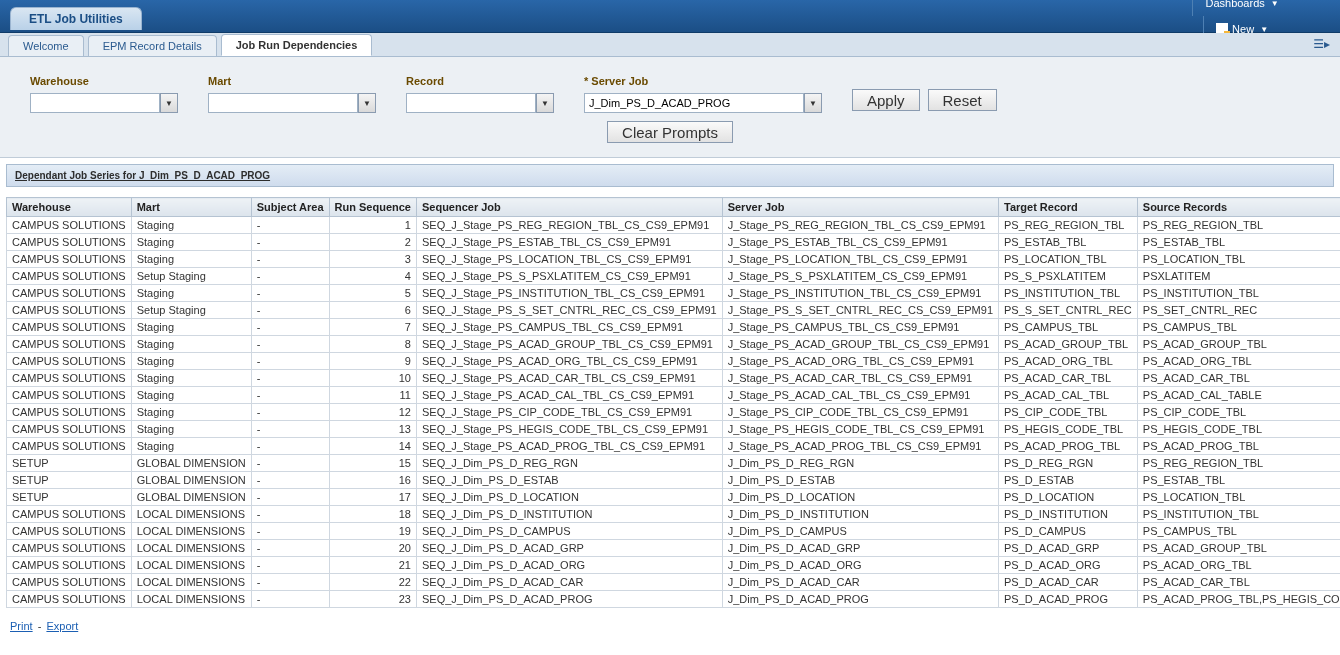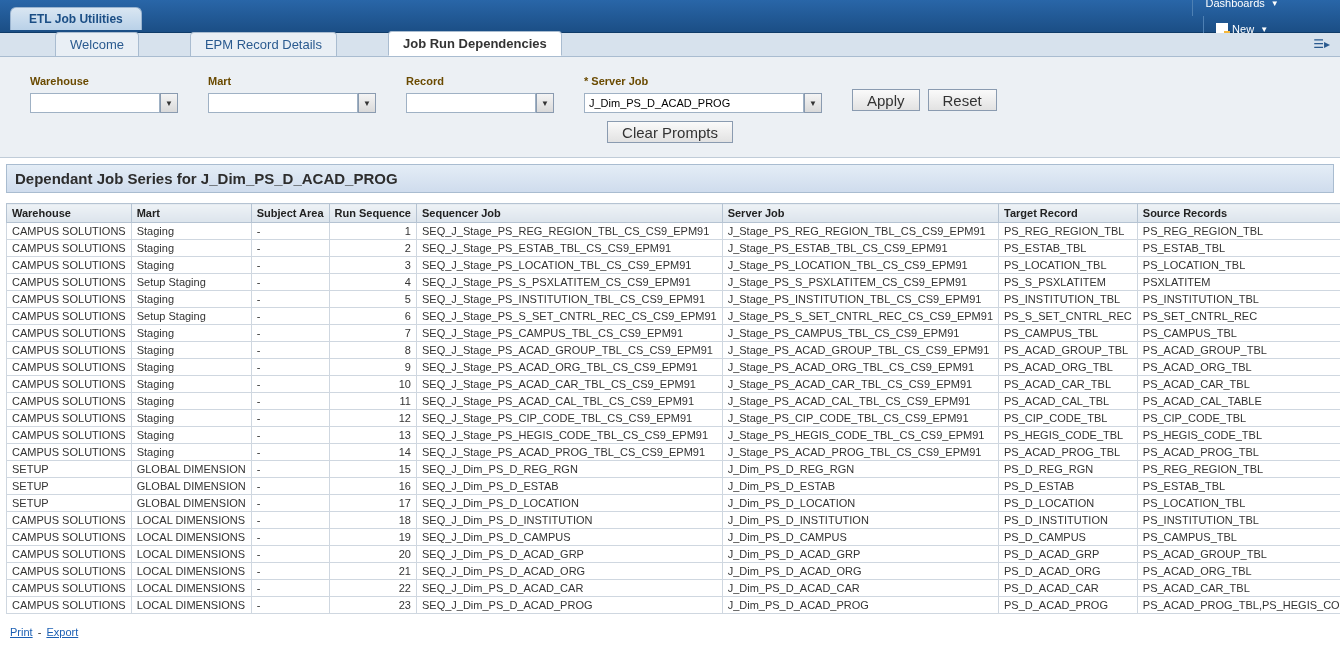--- a/index.html
+++ b/index.html
@@ -15,38 +15,38 @@
   .chev { font-size:8px; margin-left:2px; }
   .icon-new { display:inline-block; width:12px; height:12px; background:#fff; position:relative; }
   .icon-new::before { content:""; position:absolute; width:6px; height:6px; background:#f6b83c; right:-2px; bottom:-2px; }
   .icon-open { display:inline-block; width:14px; height:10px; background:#f6b83c; border-radius:1px; position:relative; }
   .icon-open::before{content:"";position:absolute;top:-3px;left:1px;width:6px;height:3px;background:#f6b83c;border-radius:1px 1px 0 0;}
   .signed-in { font-weight:normal; }
   .signed-in b { font-weight:bold; }
 
   
   .tabs-row { background:#d7e2ed; border-bottom:1px solid #a9bcd0; height:24px; display:flex; align-items:flex-end; padding-left:8px; position:relative; }
-  .sub-tab { background:#e9eff5; border:1px solid #a9bcd0; border-bottom:none; padding:4px 14px; font-size:13px; color:#2a5a8f; border-radius:4px 4px 0 0; margin-right:4px; cursor:pointer;margin-left:47px; }
+  .sub-tab { background:#e9eff5; border:1px solid #a9bcd0; border-bottom:none; padding:4px 14px; font-size:11px; color:#2a5a8f; border-radius:4px 4px 0 0; margin-right:4px; cursor:pointer; }
   .sub-tab.active { background:#fff; color:#333; font-weight:bold; border-bottom:1px solid #fff; position:relative; top:0; }
   .tabs-right-icon { position:absolute; right:10px; top:4px; font-size:12px; color:#2a5a8f; cursor:pointer; }
 
   
   .prompt-area { background:#ecf0f4; border-bottom:1px solid #c0ccd8; padding:18px 30px 14px 30px; position:relative; }
   .prompt-row { display:flex; align-items:flex-start; gap:30px; }
   .prompt-field { display:flex; flex-direction:column; }
   .prompt-field label { color:#6a4a00; font-weight:bold; font-size:11px; margin-bottom:6px; }
   .dd { display:flex; }
   .dd input { height:20px; border:1px solid #9fb1c4; background:#fff; font-size:11px; padding:2px 4px; }
   .dd .arrow { width:18px; height:20px; background:linear-gradient(to bottom,#f4f4f4,#d9d9d9); border:1px solid #8a9bb0; display:flex; align-items:center; justify-content:center; font-size:8px; cursor:pointer; }
   .btn { height:22px; padding:2px 14px; background:linear-gradient(to bottom,#fafafa,#e2e2e2); border:1px solid #8a9bb0; font-size:15px; cursor:pointer; color:#333; }
   .button-group { display:flex; gap:8px; align-items:flex-end; padding-top:14px; }
   .clear-row { text-align:center; margin-top:8px;text-decoration:underline; }
   
   
-  .section-header { background:linear-gradient(to bottom,#e4edf6,#cfdced); border:1px solid #a9bcd0; padding:5px 8px; font-weight:bold; font-size:15px; color:#2d2d2d; margin:6px 6px 0 6px; }
+  .section-header { background:linear-gradient(to bottom,#e4edf6,#cfdced); border:1px solid #a9bcd0; padding:5px 8px; font-weight:bold; font-size:10px; color:#2d2d2d; margin:6px 6px 0 6px;text-decoration:underline; }
 
   
   .table-wrap { margin:10px 6px 6px 6px; }
   table.data { border-collapse:collapse; width:100%; table-layout:auto; }
   table.data th { background:linear-gradient(to bottom,#eef2f6,#dce4ec); border:1px solid #b5c3d2; font-size:11px; font-weight:bold; text-align:left; padding:3px 5px; color:#222; white-space:nowrap; }
   table.data td { border:1px solid #cfd7e0; font-size:11px; padding:2px 5px; white-space:nowrap; color:#333; }
   td.right { text-align:right; }
 
   .footer-links { padding:6px 10px; font-size:11px; }
   .footer-links a { color:#1b5fb3; text-decoration:underline; cursor:pointer;margin-top:8px; }

